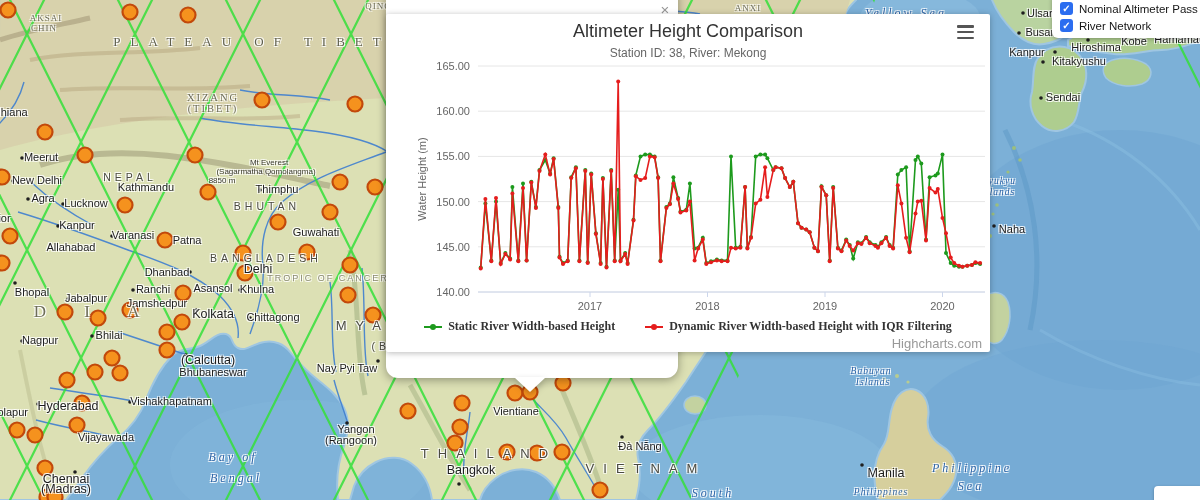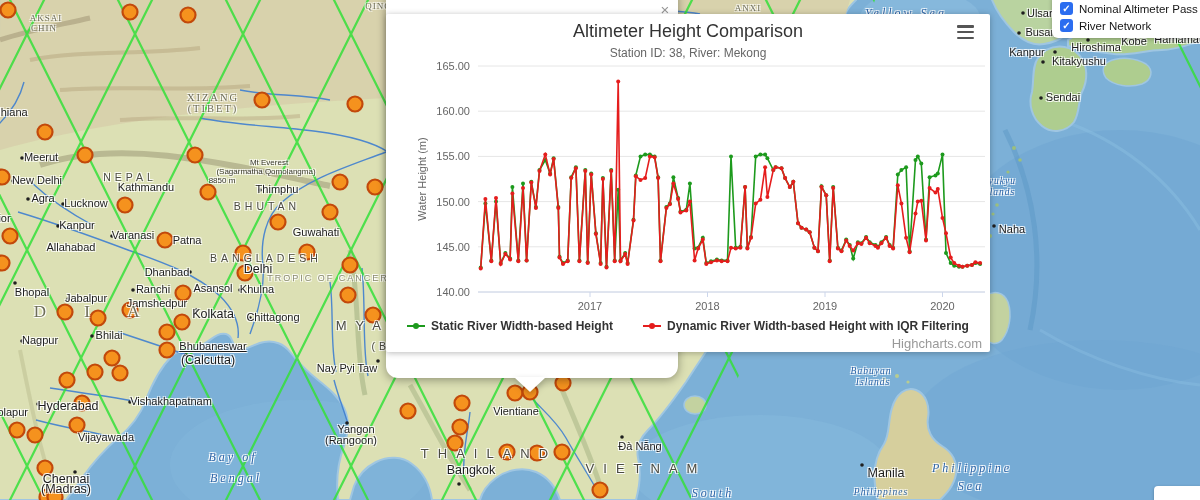--- a/index.html
+++ b/index.html
@@ -31,21 +31,21 @@
   #popup-close{position:absolute;left:656px;top:1px;width:18px;height:18px;line-height:18px;text-align:center;
                color:#969696;font-size:15px;cursor:pointer;}
   
   #chart-box{position:absolute;left:386px;top:14px;width:604px;height:338px;background:#fff;border-radius:2px;
              box-shadow:0 1px 6px rgba(0,0,0,.28);}
   #chart-title{position:absolute;top:7px;left:0;right:0;text-align:center;font-size:18px;color:#333;}
   #chart-subtitle{position:absolute;top:32px;left:0;right:0;text-align:center;font-size:12px;color:#666;}
   #chart-menu{position:absolute;right:16px;top:11px;width:17px;height:14px;display:flex;flex-direction:column;justify-content:space-between;cursor:pointer;}
   #chart-menu span{display:block;height:2.5px;background:#555;border-radius:1px;}
   #chart-plot{position:absolute;left:0;top:0;}
-  #chart-legend{position:absolute;left:0;right:0;top:305px;display:flex;justify-content:center;gap:30px;}
+  #chart-legend{position:absolute;left:0;right:0;top:305px;display:flex;justify-content:center;gap:30px;font-family:Liberation Serif, serif;}
   .legend-item{display:flex;align-items:center;gap:6px;font-size:12px;font-weight:bold;color:#333;cursor:pointer;}
   .legend-marker{position:relative;width:18px;height:10px;}
   .legend-marker .ln{position:absolute;left:0;right:0;top:4px;height:2px;}
   .legend-marker .dt{position:absolute;left:6px;top:2px;width:6px;height:6px;border-radius:50%;}
   #chart-credit{position:absolute;right:8px;top:322px;font-size:13px;color:#999;cursor:pointer;}
   
   #layers-panel{position:absolute;left:1052px;top:-6px;width:152px;padding:8px 8px 6px 8px;background:#fff;border-radius:6px;
                 box-shadow:0 1px 4px rgba(0,0,0,.3);display:flex;flex-direction:column;gap:4px;}
   .layer-row{display:flex;align-items:center;gap:6px;}
   .cb{width:13px;height:13px;border-radius:3px;background:#2b6df0;color:#fff;font-size:10px;line-height:13px;text-align:center;
@@ -283,20 +283,21 @@
         <circle cx="507" cy="452" r="7.5" fill="#f5921e" stroke="#c2490b" stroke-width="2.2"></circle>
         <circle cx="537" cy="453" r="7.5" fill="#f5921e" stroke="#c2490b" stroke-width="2.2"></circle>
         <circle cx="562" cy="452" r="7.5" fill="#f5921e" stroke="#c2490b" stroke-width="2.2"></circle>
         <circle cx="600" cy="490" r="7.5" fill="#f5921e" stroke="#c2490b" stroke-width="2.2"></circle>
       </g>
   </svg>
 
   <div id="map-labels">
       <div class="lbl regionsm" style="left: 46px; top: 18px;">AKSAI</div>
       <div class="lbl regionsm" style="left: 44px; top: 28px;">CHIN</div>
+      <div class="lbl physio" style="left: 252px; top: 42px;">PLATEAU OF TIBET</div>
       <div class="lbl region" style="left: 213px; top: 97px;">XIZANG</div>
       <div class="lbl region" style="left: 213px; top: 108px;">(TIBET)</div>
       <div class="lbl regionsm" style="left: 388px; top: 6px;">QINGHAI</div>
       <div class="lbl regionsm" style="left: 748px; top: 8px;">ANXI</div>
       <div class="lbl countrysm" style="left: 130px; top: 177px;">NEPAL</div>
       <div class="lbl" style="left: 146px; top: 187px;">Kathmandu</div>
       <div class="lbl tiny" style="left: 230px; top: 162px; margin-left: 39px;">Mt Everest</div>
       <div class="lbl tiny" style="left: 266px; top: 171px;">(Sagarmatha Qomolangma)</div>
       <div class="lbl tiny" style="left: 222px; top: 180px;">8850 m</div>
       <div class="lbl" style="left: 277px; top: 189px;">Thimphu</div>
@@ -321,21 +322,21 @@
       <div class="lbl" style="left: 213px; top: 288px;">Asansol</div>
       <div class="lbl citylg" style="left: 213px; top: 314px;">Kolkata</div>
       <div class="lbl citylg" style="left: 208px; top: 324px; margin-top: 36px;">(Calcutta)</div>
       <div class="lbl" style="left: 257px; top: 289px;">Khulna</div>
       <div class="lbl" style="left: 273px; top: 317px;">Chittagong</div>
       <div class="lbl" style="left: 32px; top: 292px;">Bhopal</div>
       <div class="lbl" style="left: 86px; top: 298px;">Jabalpur</div>
       <div class="lbl countryxl" style="left: 48px; top: 312px;">I N D I A</div>
       <div class="lbl" style="left: 40px; top: 340px;">Nagpur</div>
       <div class="lbl" style="left: 109px; top: 335px;">Bhilai</div>
-      <div class="lbl" style="left: 213px; top: 346px; text-decoration: underline;">Bhubaneswar</div>
+      <div class="lbl" style="left: 213px; top: 372px;">Bhubaneswar</div>
       <div class="lbl citylg" style="left: 68px; top: 406px;">Hyderabad</div>
       <div class="lbl" style="left: 6px; top: 412px;">Sholapur</div>
       <div class="lbl" style="left: 171px; top: 401px;">Vishakhapatnam</div>
       <div class="lbl" style="left: 106px; top: 437px;">Vijayawada</div>
       <div class="lbl citylg" style="left: 66px; top: 479px;">Chennai</div>
       <div class="lbl citylg" style="left: 66px; top: 489px;">(Madras)</div>
       <div class="lbl water" style="left: 233px; top: 457px;">Bay of</div>
       <div class="lbl water" style="left: 236px; top: 478px;">Bengal</div>
       <div class="lbl country" style="left: 400px; top: 325px;">MYANMAR</div>
       <div class="lbl countrysm" style="left: 408px; top: 346px;">(BURMA)</div>

